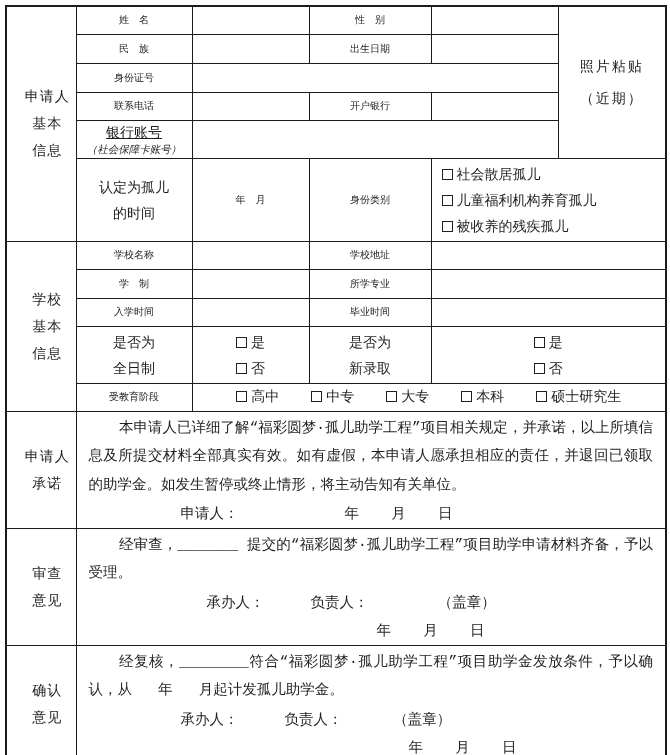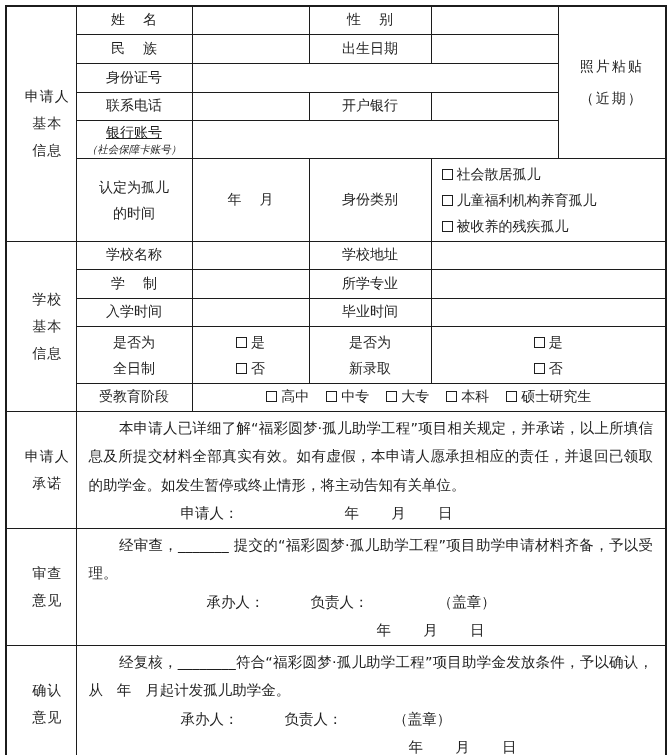--- a/index.html
+++ b/index.html
@@ -1,31 +1,31 @@
 <!DOCTYPE html>
 <html><head>
 <meta charset="utf-8">
 <style>
   html,body{margin:0;padding:0;background:#ffffff;}
   body{font-family:"DejaVu Sans",sans-serif;color:#1f1f1f;}
   .sheet{width:670px;height:755px;box-sizing:border-box;padding:5px;background:#fff;}
   table{border-collapse:collapse;table-layout:fixed;width:660px;height:745px;border:2px solid #1c1c1c;}
   td{border:1px solid #1c1c1c;font-size:14px;text-align:center;vertical-align:middle;padding:0;overflow:hidden;}
   .side div{line-height:27px;font-size:14px;letter-spacing:1px;margin-left:12px;}
-  .lbl{font-size:14px;}
+  .lbl{font-size:10px;font-family:Liberation Serif, serif;}
   .lbl2{line-height:19px;text-decoration:underline;}
   .sub{font-size:10.5px;line-height:14px;font-style:italic;}
   .two div{line-height:26px;}
   .opts{text-align:left;padding-left:10px;margin-left:36px;}
   .opts .optline{line-height:26px;text-align:left;}
   .cb{display:inline-block;width:11px;height:11px;border:1px solid #1f1f1f;box-sizing:border-box;margin-right:4px;vertical-align:-1px;background:#fff;}
-  .edu{display:flex;justify-content:center;align-items:center;gap:17px;}
+  .edu{display:flex;justify-content:center;align-items:center;gap:32px;}
   .photo div{line-height:32px;letter-spacing:2px;}
   .bigcell{vertical-align:middle;}
-  .para{text-align:justify;text-indent:2.1em;line-height:28.5px;padding:0 12px;margin:2px 0 0 0;font-size:14.5px;}
+  .para{text-align:justify;text-indent:2.1em;line-height:28.5px;padding:0 12px;margin:2px 0 0 0;font-size:14.5px;font-family:Liberation Mono, monospace;}
   .line{white-space:pre;line-height:28.5px;font-size:14.5px;text-align:left;}
   .pl150{padding-left:104px;}
   .pl130{padding-left:130px;}
   .pl300{padding-left:300px;}
   .pl330{padding-left:332px;}
 </style>
 </head>
 <body>
 
 <div class="sheet">

